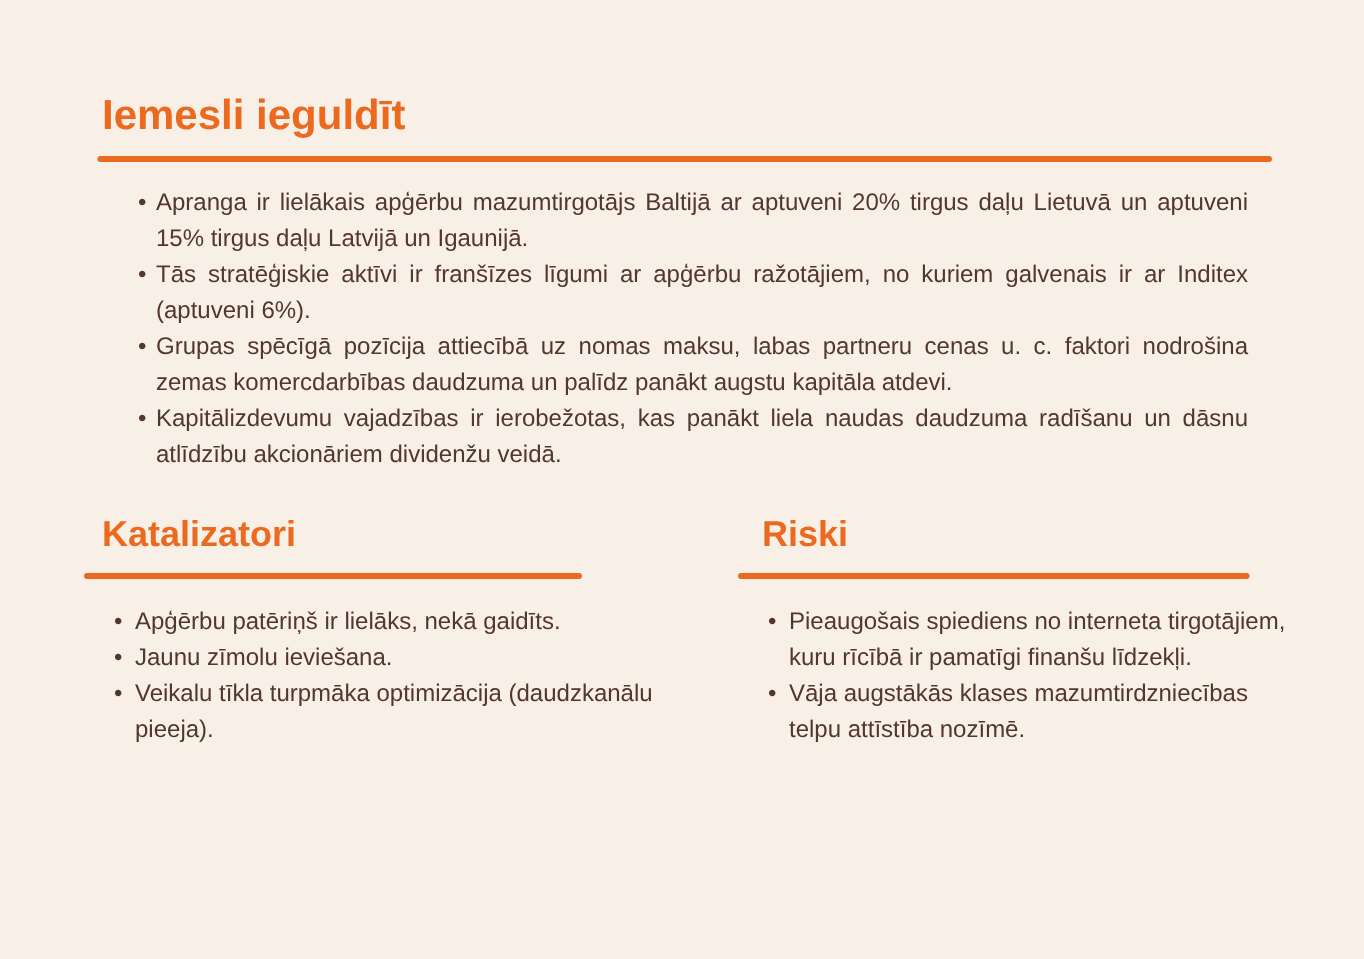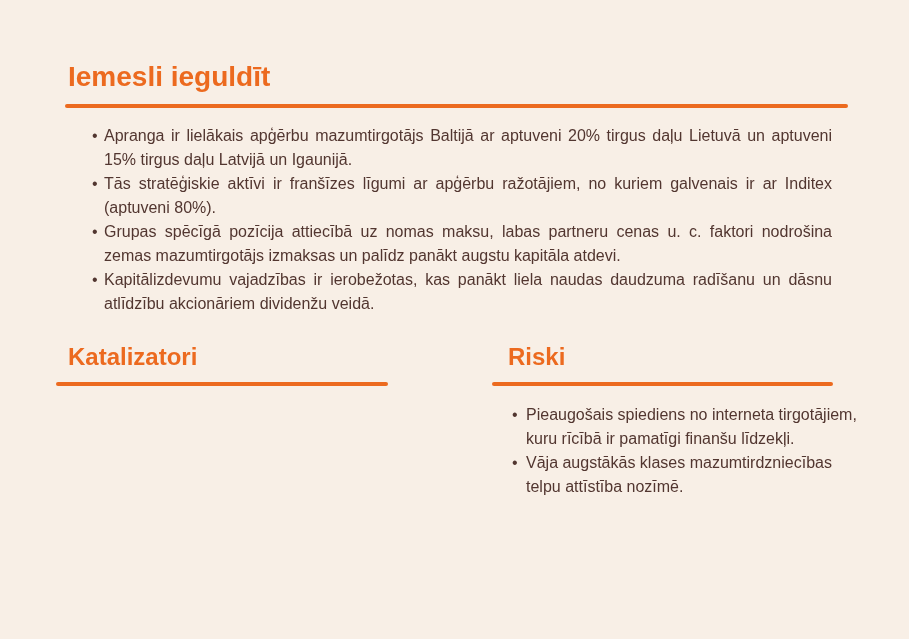--- a/index.html
+++ b/index.html
@@ -90,29 +90,34 @@
 </head>
 <body>
 
 <div class="slide">
 
   <section class="section-reasons">
     <h1>Iemesli ieguldīt</h1>
     <div class="rule"></div>
     <ul class="list main-list">
       <li>Apranga ir lielākais apģērbu mazumtirgotājs Baltijā ar aptuveni 20% tirgus daļu Lietuvā un aptuveni 15% tirgus daļu Latvijā un Igaunijā.</li>
-      <li>Tās stratēģiskie aktīvi ir franšīzes līgumi ar apģērbu ražotājiem, no kuriem galvenais ir ar Inditex (aptuveni 80%).</li>
-      <li>Grupas spēcīgā pozīcija attiecībā uz nomas maksu, labas partneru cenas u. c. faktori nodrošina zemas mazumtirgotājs izmaksas un palīdz panākt augstu kapitāla atdevi.</li>
+      <li>Tās stratēģiskie aktīvi ir franšīzes līgumi ar apģērbu ražotājiem, no kuriem galvenais ir ar Inditex (aptuveni 6%).</li>
+      <li>Grupas spēcīgā pozīcija attiecībā uz nomas maksu, labas partneru cenas u. c. faktori nodrošina zemas komercdarbības daudzuma un palīdz panākt augstu kapitāla atdevi.</li>
       <li>Kapitālizdevumu vajadzības ir ierobežotas, kas panākt liela naudas daudzuma radīšanu un dāsnu atlīdzību akcionāriem dividenžu veidā.</li>
     </ul>
   </section>
 
   <section class="col col-catalysts">
     <h2>Katalizatori</h2>
     <div class="rule"></div>
+    <ul class="list">
+      <li>Apģērbu patēriņš ir lielāks, nekā gaidīts.</li>
+      <li>Jaunu zīmolu ieviešana.</li>
+      <li>Veikalu tīkla turpmāka optimizācija (daudzkanālu pieeja).</li>
+    </ul>
   </section>
 
   <section class="col col-risks">
     <h2>Riski</h2>
     <div class="rule"></div>
     <ul class="list">
       <li>Pieaugošais spiediens no interneta tirgotājiem, kuru rīcībā ir pamatīgi finanšu līdzekļi.</li>
       <li>Vāja augstākās klases mazumtirdzniecības telpu attīstība nozīmē.</li>
     </ul>
   </section>

